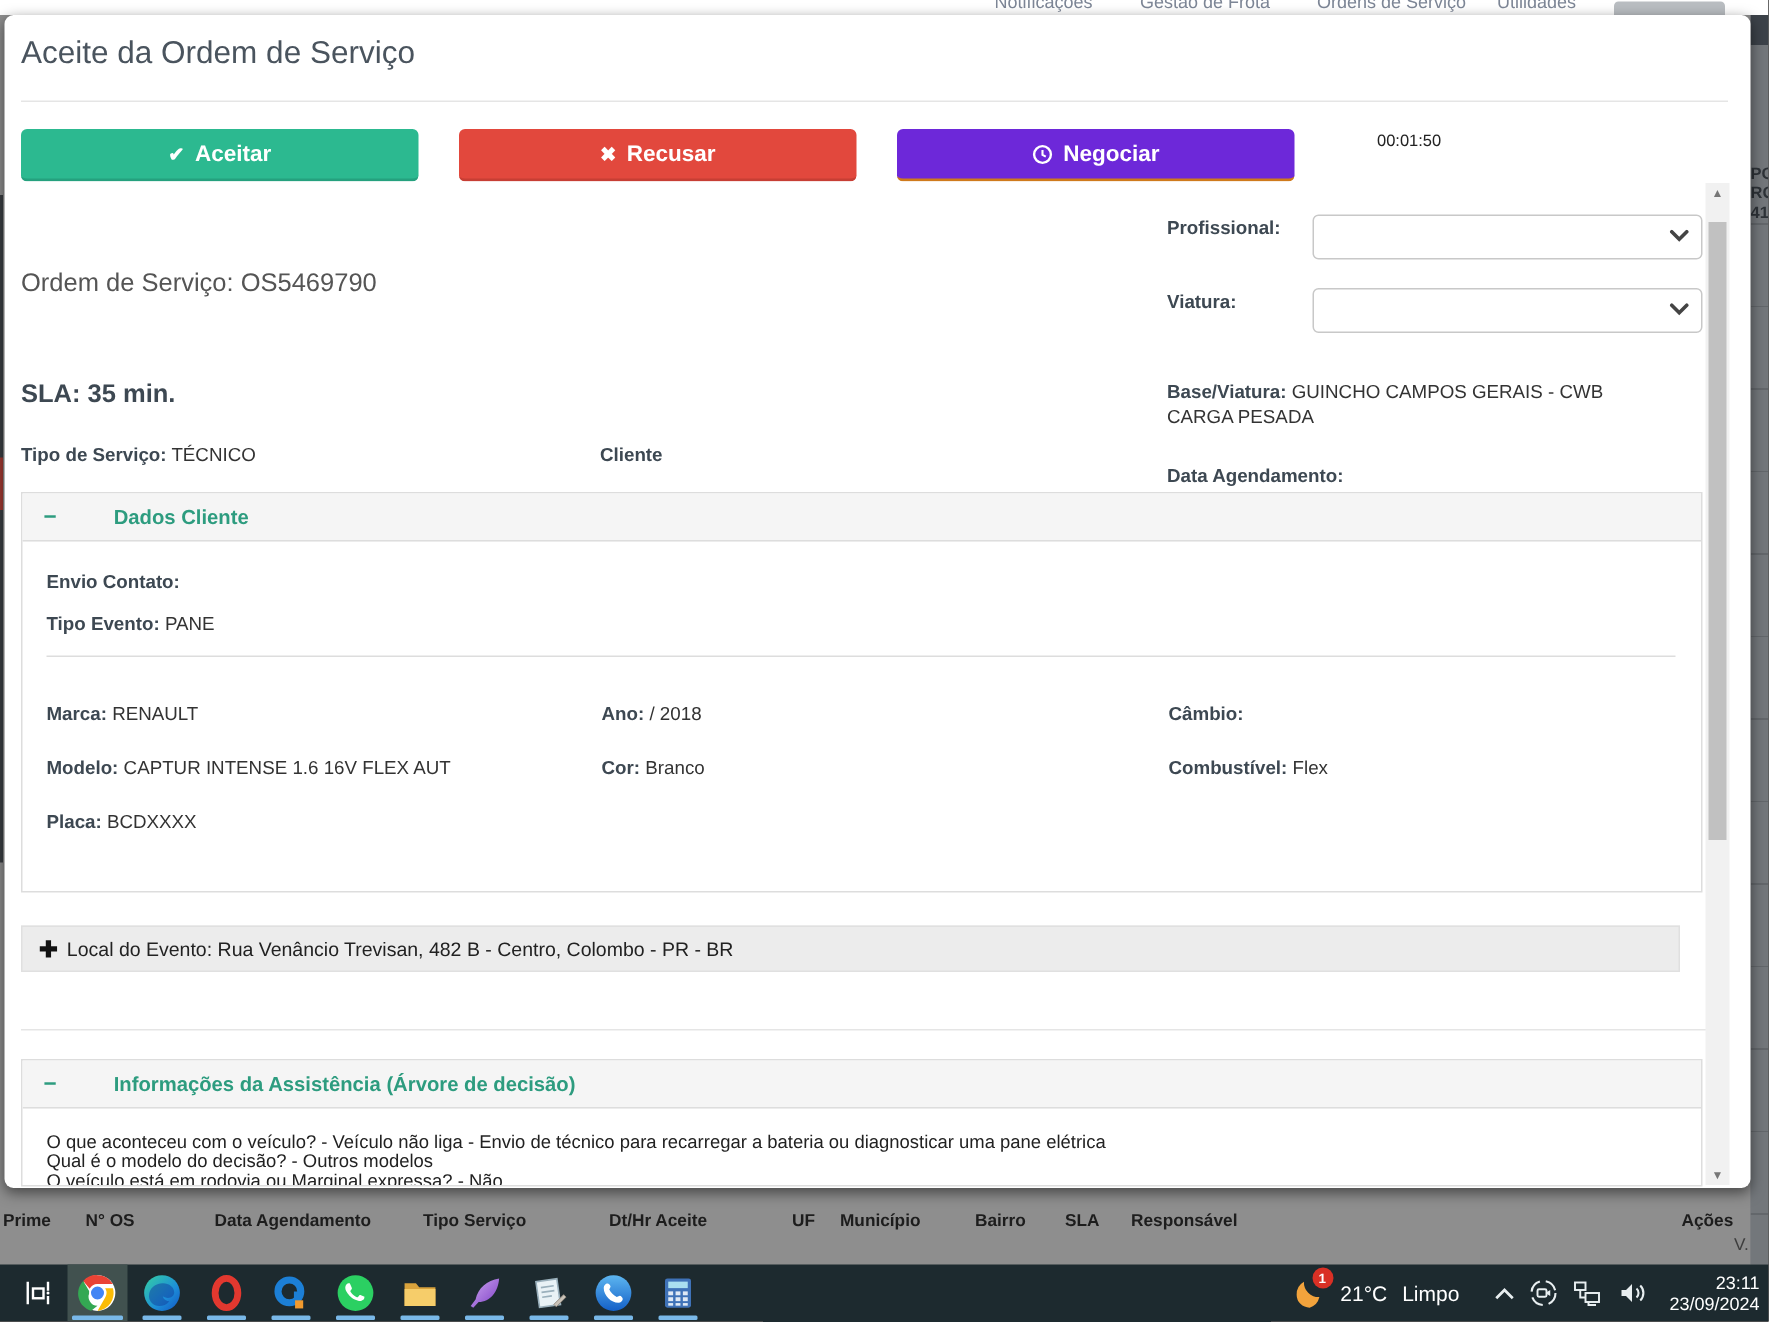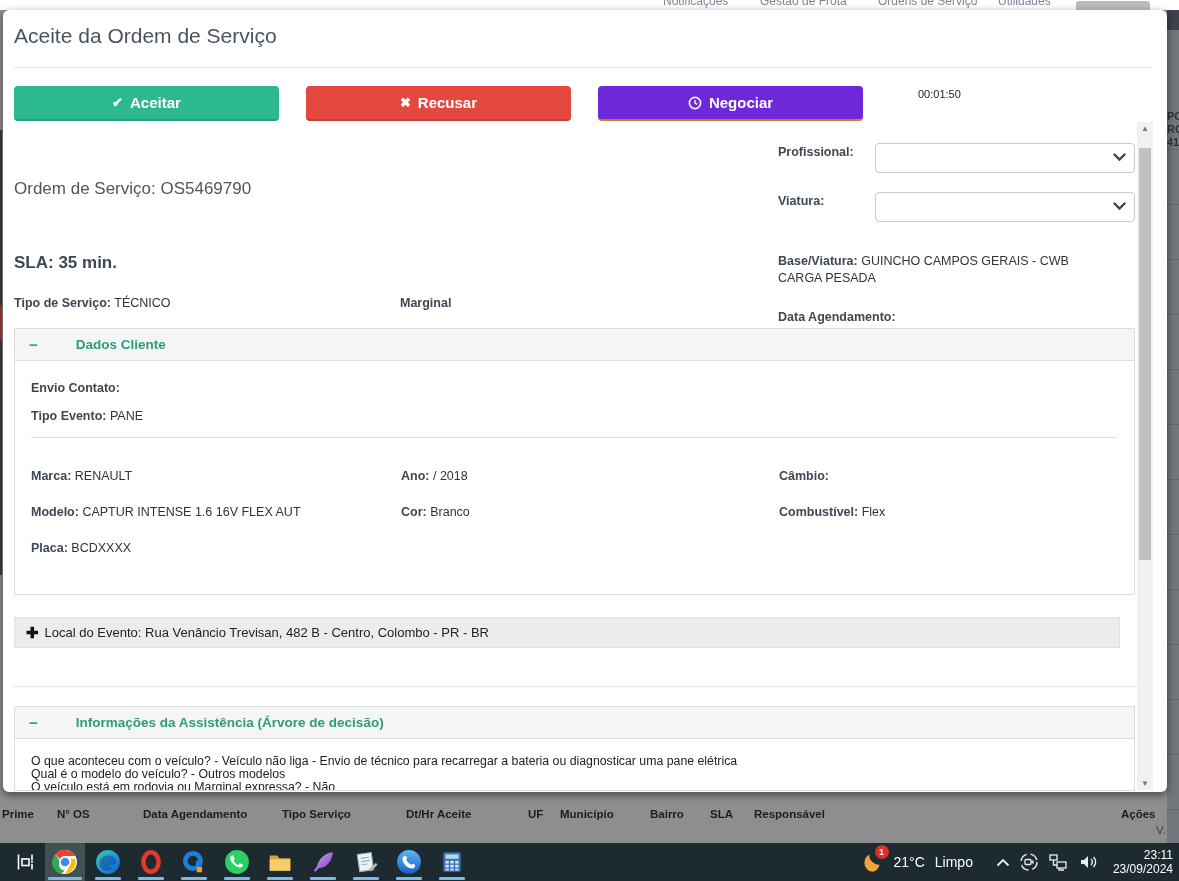--- a/index.html
+++ b/index.html
@@ -173,21 +173,21 @@
     <div class="wrapblock">
       <span class="lbl">Base/Viatura:</span>
       <span>GUINCHO CAMPOS GERAIS - CWB CARGA PESADA</span>
     </div>
 
     <div class="line" style="left:11px;top:286px">
       <span class="lbl">Tipo de Serviço:</span>
       <span>TÉCNICO</span>
     </div>
     <div class="line" style="left:397px;top:286px">
-      <span class="lbl">Marginal</span>
+      <span class="lbl">Cliente</span>
     </div>
     <div class="line" style="left:775px;top:300px">
       <span class="lbl">Data Agendamento:</span>
     </div>
 
     <div class="panel dados">
       <div class="panel-head">
         <span class="minus">−</span>
         <span class="ttl">Dados Cliente</span>
       </div>
@@ -234,21 +234,21 @@
       <span>Local do Evento: Rua Venâncio Trevisan, 482 B - Centro, Colombo - PR - BR</span>
     </div>
     <div class="mid-divider"></div>
 
     <div class="panel info">
       <div class="panel-head">
         <span class="minus">−</span>
         <span class="ttl">Informações da Assistência (Árvore de decisão)</span>
       </div>
       <div class="info-line" style="top:47px">O que aconteceu com o veículo? - Veículo não liga - Envio de técnico para recarregar a bateria ou diagnosticar uma pane elétrica</div>
-      <div class="info-line" style="top:60px">Qual é o modelo do veículo? - Outros modelos</div>
+      <div class="info-line" style="top:60px">Qual é o modelo do decisão? - Outros modelos</div>
       <div class="info-line" style="top:73px">O veículo está em rodovia ou Marginal expressa? - Não</div>
     </div>
 
     <div class="sb-track">
       <div class="sb-arrow" style="top:2px">▲</div>
       <div class="sb-thumb"></div>
       <div class="sb-arrow" style="bottom:2px">▼</div>
     </div>
   </div>
 

